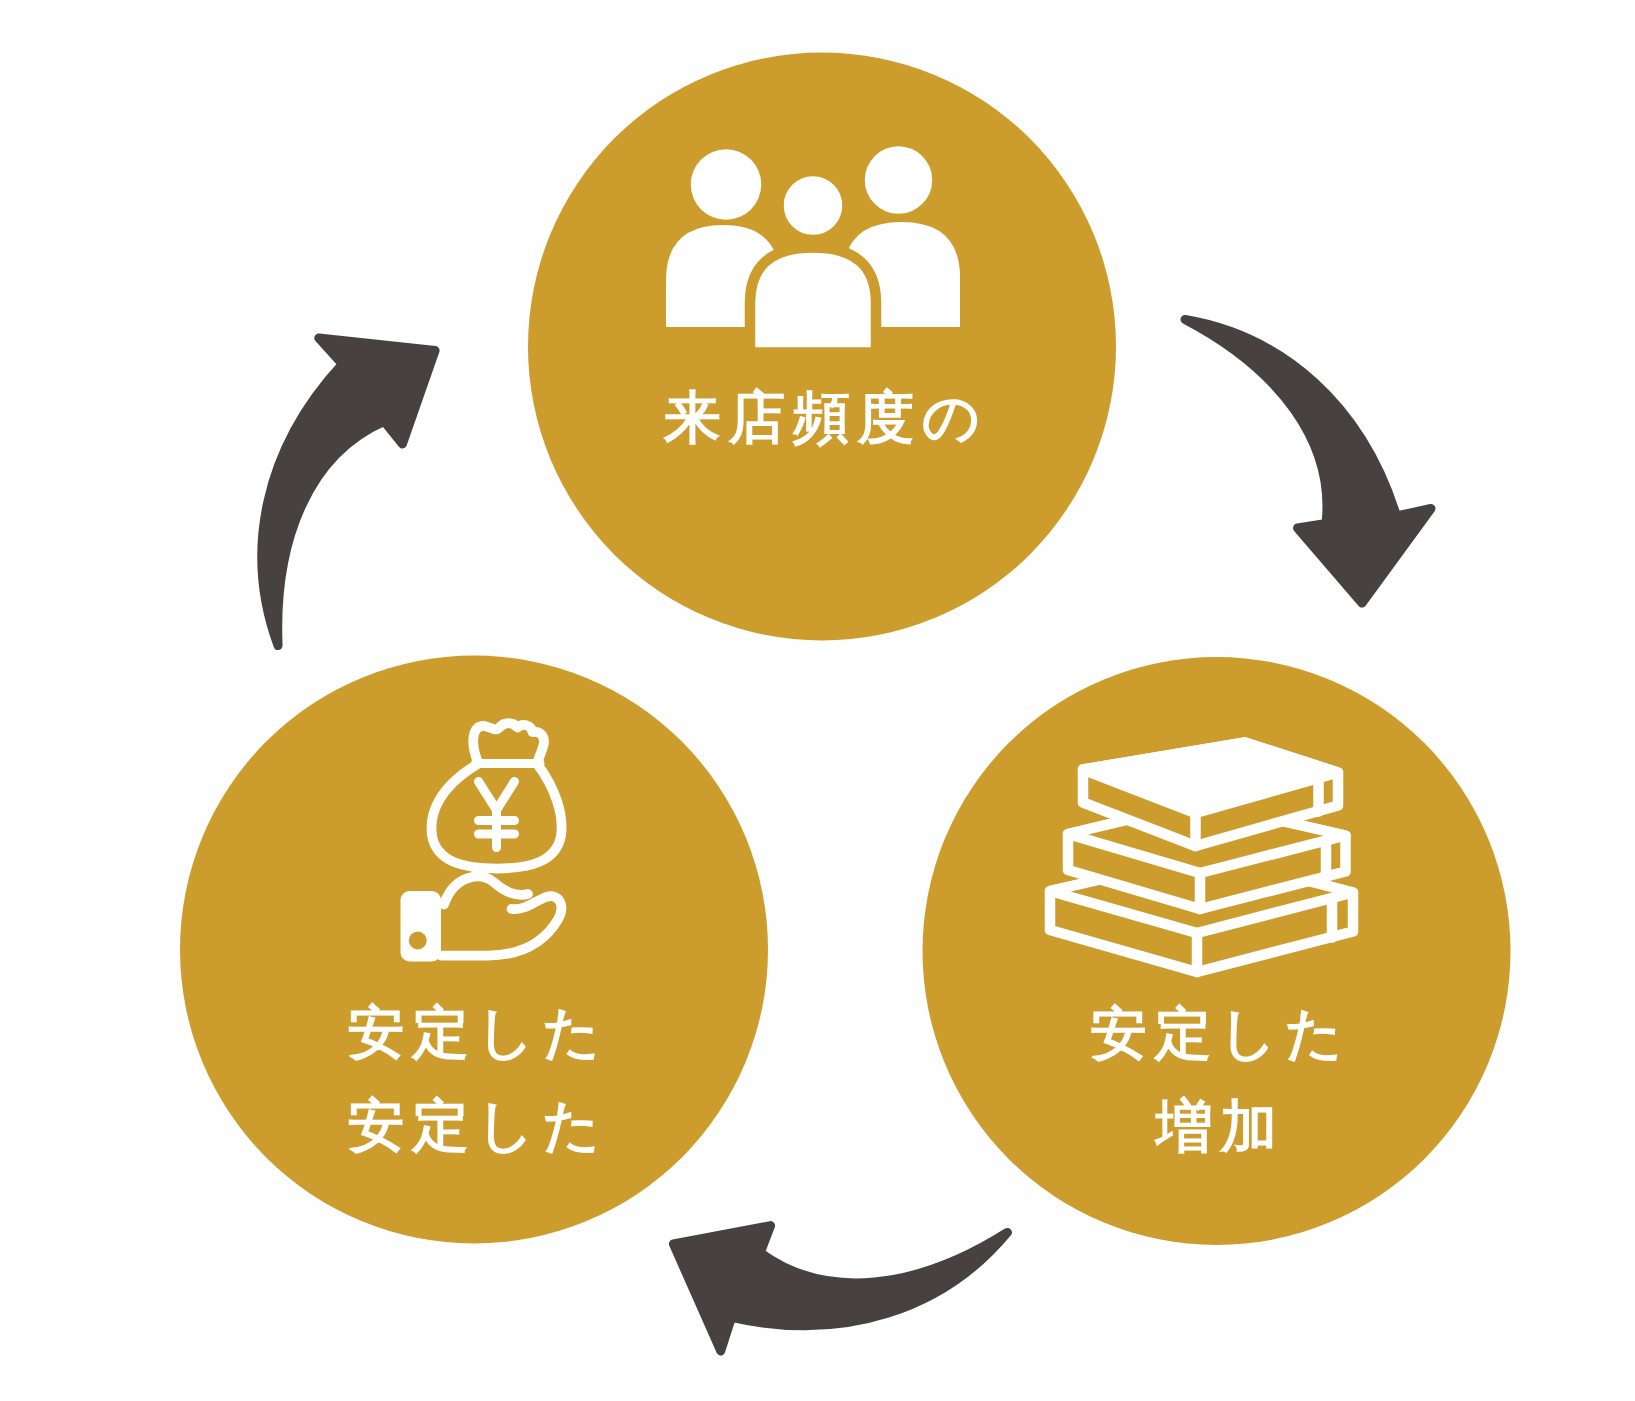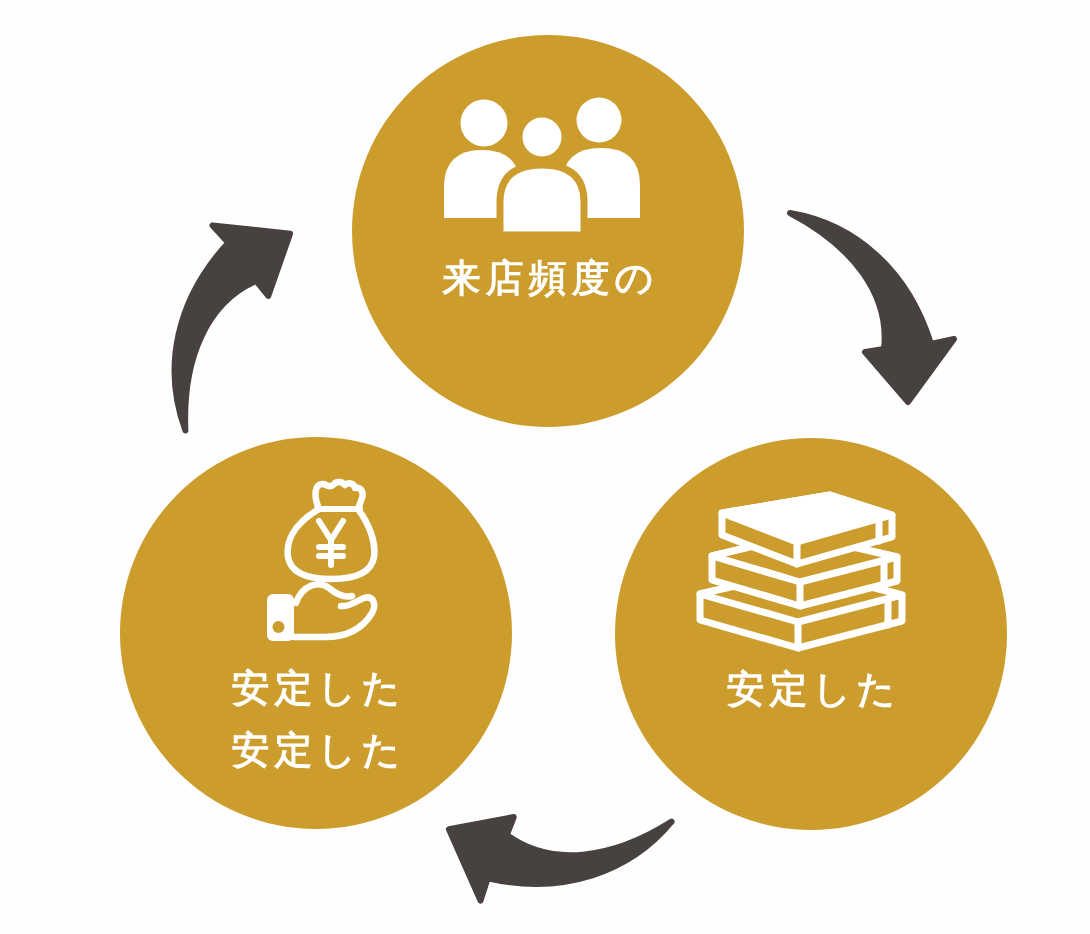--- a/index.html
+++ b/index.html
@@ -83,20 +83,21 @@
       <line class="edge" x1="185" y1="144" x2="185" y2="168"></line>
       <line class="edge" x1="269" y1="122" x2="269" y2="146"></line>
 
       <path class="slab" d="M107,75 L215,57 L277,77 L277,99 L182,126 L107,97 Z"></path>
       <path class="slab-face-white" d="M107,75 L215,57 L277,77 L182,104 Z"></path>
       <line class="edge" x1="182" y1="104" x2="182" y2="126"></line>
       <line class="edge" x1="264" y1="81" x2="264" y2="103"></line>
     </svg>
     <div class="label">
       <span>安定した</span>
+      <span>増加</span>
     </div>
   </div>
 
   <div class="node node-left">
     <svg class="icon" viewBox="0 0 392 392" aria-hidden="true">
 
       <path class="wstroke" d="M199,72 C193,58 195,46 203,47 C208,48 210,51 213,48 C216,44 222,44 225,48 C228,45 234,46 235,51 C241,50 244,55 242,61 L238,72
            C250,88 256,106 254,120 C251,138 232,142 211,142 C190,142 171,138 168,120 C166,106 172,88 199,72 Z"></path>
       <line class="edge" x1="197" y1="72" x2="240" y2="72" style="stroke-width:6"></line>
 

